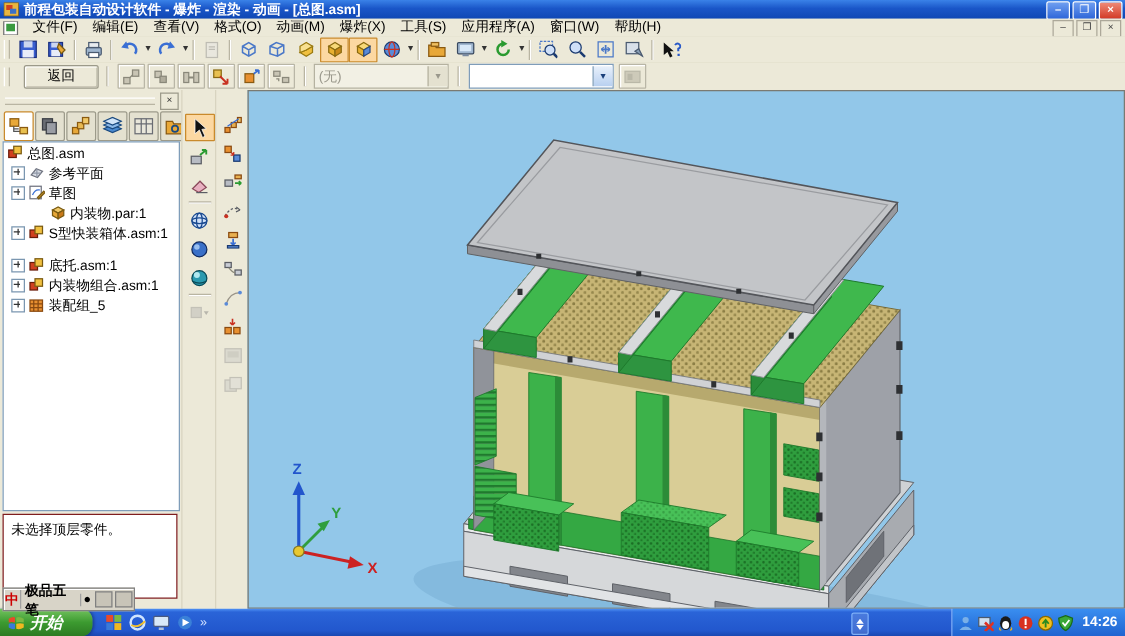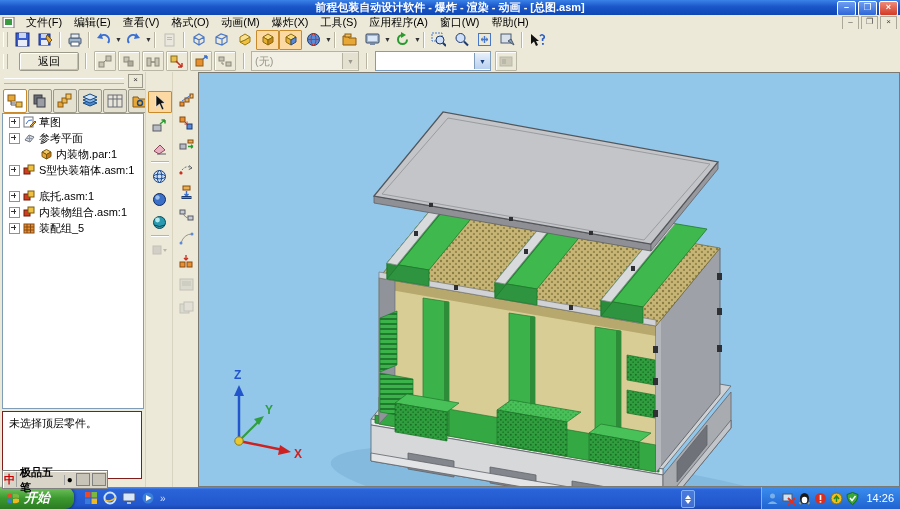--- a/index.html
+++ b/index.html
@@ -3,21 +3,21 @@
 <meta charset="utf-8">
 <style>
   html,body{margin:0;padding:0;}
   body{width:900px;height:509px;overflow:hidden;font-family:"Liberation Sans","DejaVu Sans",sans-serif;
        -webkit-font-smoothing:antialiased;}
   .screen{position:relative;width:900px;height:509px;background:#ece9d8;}
 
   
   .titlebar{position:absolute;left:0;top:0;width:900px;height:15px;
     background:linear-gradient(180deg,#3a82e8 0%,#1a56c8 45%,#0f47b4 100%);
-    display:flex;align-items:center;color:#fff;font-size:11px;font-weight:bold;flex-direction:column;}
+    display:flex;align-items:center;color:#fff;font-size:11px;font-weight:bold;}
   .titlebar .appico{width:12px;height:11px;margin:0 4px 0 3px;}
   .win-btns{position:absolute;right:2px;top:1px;display:flex;gap:2px;}
   .wbtn{width:17px;height:13px;border-radius:2px;border:1px solid #fff;
     background:linear-gradient(180deg,#6f9ef0,#2e66d8);color:#fff;font-size:9px;line-height:11px;
     text-align:center;font-weight:bold;}
   .wbtn.close{background:linear-gradient(180deg,#ef8a78,#d23a25);}
 
   
   .menubar{position:absolute;left:0;top:15px;width:900px;height:14px;background:#ece9d8;
     border-bottom:1px solid #d8d4c0;display:flex;align-items:center;font-size:11px;color:#000;}
@@ -98,21 +98,21 @@
     background:linear-gradient(180deg,#4f91f5 0%,#2a64d8 12%,#2257cd 80%,#1a47b0 100%);display:flex;align-items:center;}
   .startbtn{height:22px;width:74px;border-radius:0 9px 9px 0;
     background:linear-gradient(180deg,#74c460 0%,#3c9a30 50%,#2c7a22 100%);
     box-shadow:1px 0 3px rgba(0,0,0,.4);display:flex;align-items:center;color:#fff;
     font-size:13px;font-weight:bold;font-style:italic;padding-left:6px;box-sizing:border-box;gap:4px;}
   .flag{width:14px;height:13px;}
   .ql{display:flex;align-items:center;gap:5px;margin-left:10px;}
   .qlicon{width:14px;height:14px;}
   .qlmore{color:#cfe0ff;font-size:10px;}
   .trayband{position:absolute;right:0;top:0;height:22px;display:flex;align-items:center;
-    background:linear-gradient(180deg,#3a8ef0,#1f63d0);border-left:1px solid #7fb0f8;padding:0 6px 0 4px;gap:3px;}
+    background:linear-gradient(180deg,#3a8ef0,#1f63d0);border-left:1px solid #7fb0f8;padding:0 6px 0 4px;gap:3px;font-weight:bold;}
   .tray svg{display:block;}
   .clock{color:#fff;font-size:11px;margin-left:4px;}
   .bandchev{position:absolute;right:205px;top:3px;width:12px;height:16px;border:1px solid #7fb0f8;
     border-radius:2px;background:rgba(255,255,255,.15);display:flex;flex-direction:column;
     align-items:center;justify-content:center;gap:1px;}
   .tri-up{width:0;height:0;border-left:3px solid transparent;border-right:3px solid transparent;border-bottom:4px solid #fff;}
   .tri-dn{width:0;height:0;border-left:3px solid transparent;border-right:3px solid transparent;border-top:4px solid #fff;}
 </style>
 </head>
 <body>
@@ -405,36 +405,43 @@
           </div>
         <div class="ptab">
             <svg width="16" height="16" viewBox="0 0 16 16">
               <path d="M1 4 L6 4 L7 6 L15 6 L15 14 L1 14 Z" fill="#e8a838" stroke="#8a5a10"></path>
               <circle cx="8" cy="10" r="2.5" fill="none" stroke="#1a4a80" stroke-width="1.4"></circle>
             </svg>
           </div>
       </div>
 
       <div class="treebox">
+        <div class="trow" style="padding-left:3px;">
+          <svg width="13" height="12" viewBox="0 0 13 12">
+              <rect x="1" y="4" width="6" height="6" fill="#d04020" stroke="#6a1a08"></rect>
+              <rect x="5" y="1" width="6" height="6" fill="#f0c040" stroke="#7a5a10"></rect>
+            </svg>
+          <span class="tlabel">总图.asm</span>
+        </div>
+        <div class="trow" style="padding-left:6px;">
+          <span class="exp"></span>
+          <svg width="13" height="12" viewBox="0 0 13 12">
+              <path d="M2 8 L6 3 L11 5 L7 10 Z" fill="#d8dce4" stroke="#707480"></path>
+              <path d="M6.5 3.5 V9.5 M3.5 6.5 H9.5" stroke="#9098a8"></path>
+            </svg>
+          <span class="tlabel">参考平面</span>
+        </div>
         <div class="trow" style="padding-left:6px;">
           <span class="exp"></span>
           <svg width="13" height="12" viewBox="0 0 13 12">
               <rect x="1" y="1" width="9" height="10" fill="#fff" stroke="#707480"></rect>
               <path d="M3 8 Q5 3 9 4" fill="none" stroke="#3a6fd4"></path>
               <path d="M7 10 L12 5 L13 6 L8 11 Z" fill="#e8a838" stroke="#7a5a10"></path>
             </svg>
           <span class="tlabel">草图</span>
-        </div>
-        <div class="trow" style="padding-left:6px;">
-          <span class="exp"></span>
-          <svg width="13" height="12" viewBox="0 0 13 12">
-              <path d="M2 8 L6 3 L11 5 L7 10 Z" fill="#d8dce4" stroke="#707480"></path>
-              <path d="M6.5 3.5 V9.5 M3.5 6.5 H9.5" stroke="#9098a8"></path>
-            </svg>
-          <span class="tlabel">参考平面</span>
         </div>
         <div class="trow" style="padding-left:17px;margin-left:20px;">
           <svg width="13" height="12" viewBox="0 0 13 12">
               <path d="M2 4 L6.5 1.5 L11 4 L6.5 6.5 Z" fill="#f0c868" stroke="#7a5a10"></path>
               <path d="M2 4 L6.5 6.5 L6.5 11 L2 8.5 Z" fill="#e8a838" stroke="#7a5a10"></path>
               <path d="M11 4 L6.5 6.5 L6.5 11 L11 8.5 Z" fill="#c87818" stroke="#7a5a10"></path>
             </svg>
           <span class="tlabel">内装物.par:1</span>
         </div>
         <div class="trow" style="padding-left:6px;">

